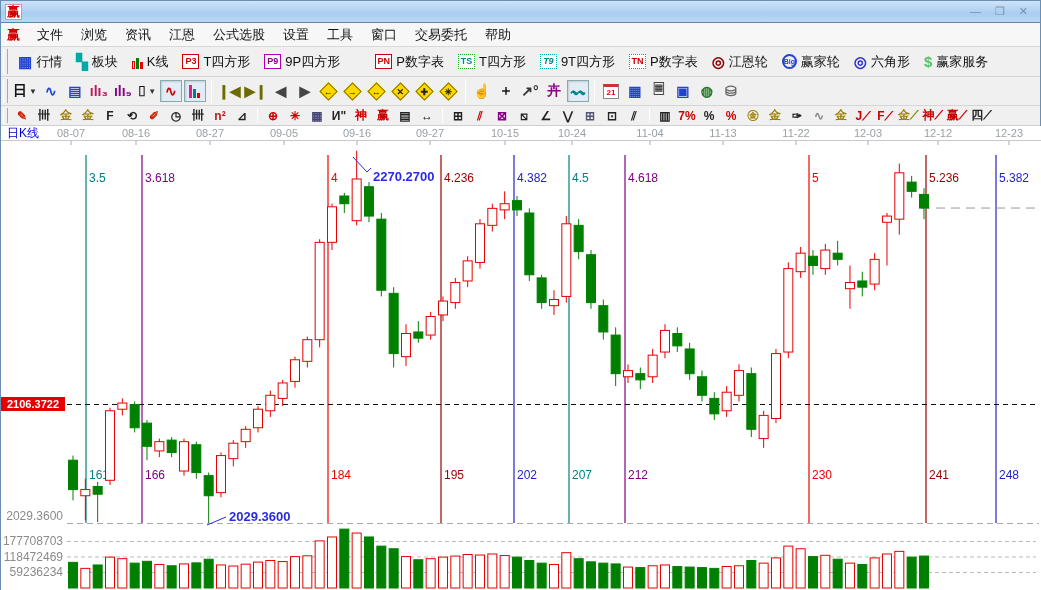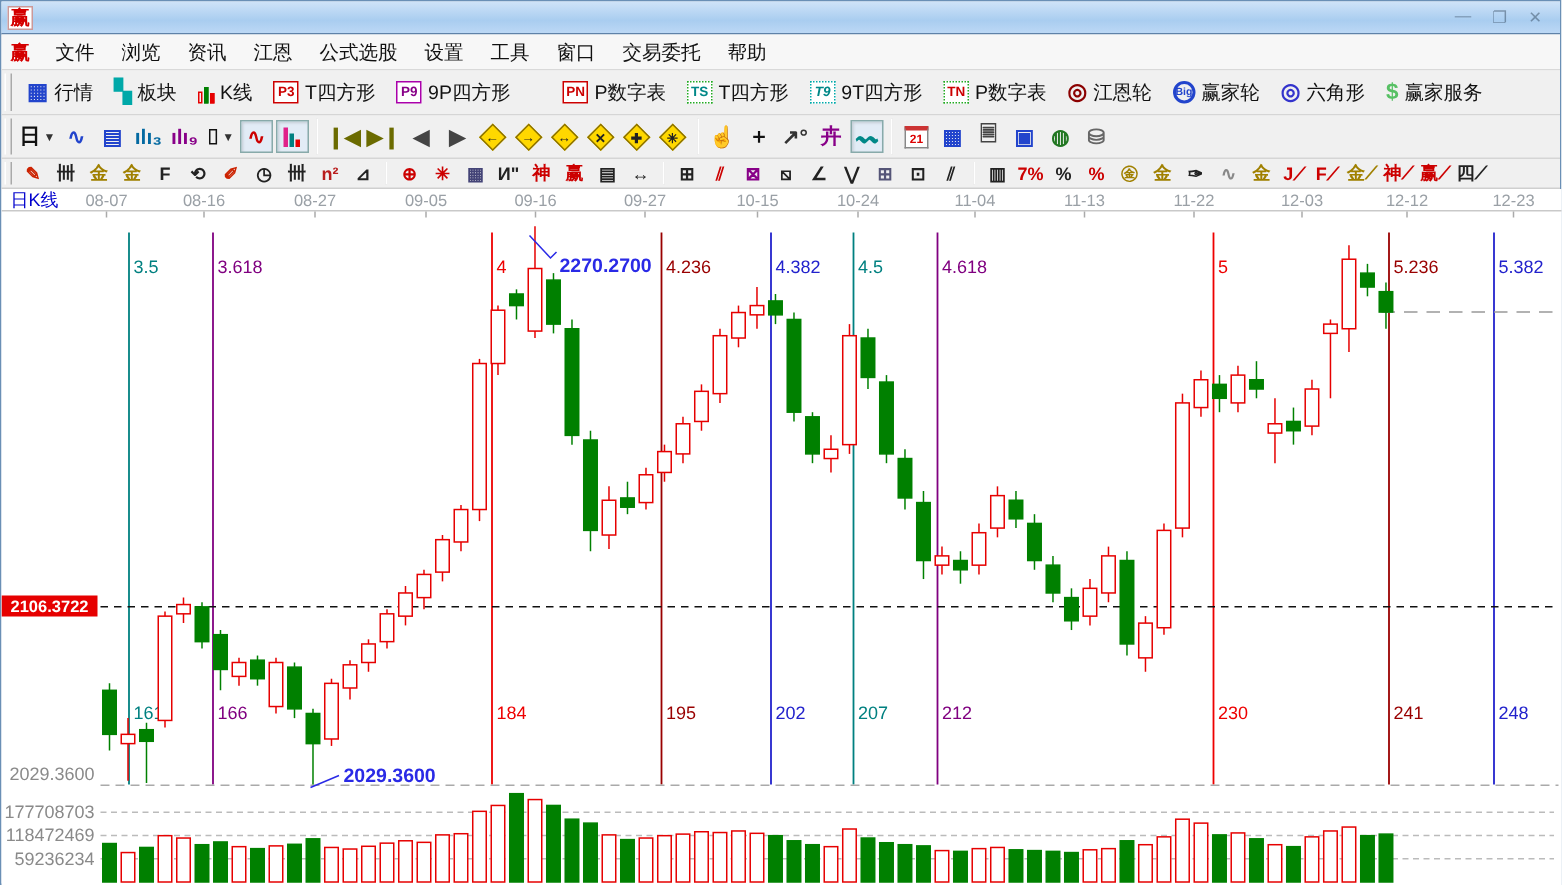--- a/index.html
+++ b/index.html
@@ -157,21 +157,21 @@
         <span style="color: rgb(17, 17, 17); font-weight: bold;">日</span>
         <span class="dd-arrow">▼</span>
       </div>
       <div class="icon-btn">
         <span style="color: rgb(34, 68, 204); font-weight: bold;">∿</span>
       </div>
       <div class="icon-btn">
         <span style="color: rgb(34, 68, 204); font-weight: bold;">▤</span>
       </div>
       <div class="icon-btn">
-        <span style="color: #0369a1; font-weight: bold;">ılı₃</span>
+        <span style="color: #be185d; font-weight: bold;">ılı₃</span>
       </div>
       <div class="icon-btn">
         <span style="color: rgb(136, 0, 136); font-weight: bold;">ılı₉</span>
       </div>
       <div class="icon-btn">
         <span style="color: rgb(17, 17, 17); font-weight: bold;">⌷</span>
         <span class="dd-arrow">▼</span>
       </div>
       <div class="icon-btn sunken">
         <span style="color: rgb(204, 0, 0); font-weight: bold;">∿</span>

